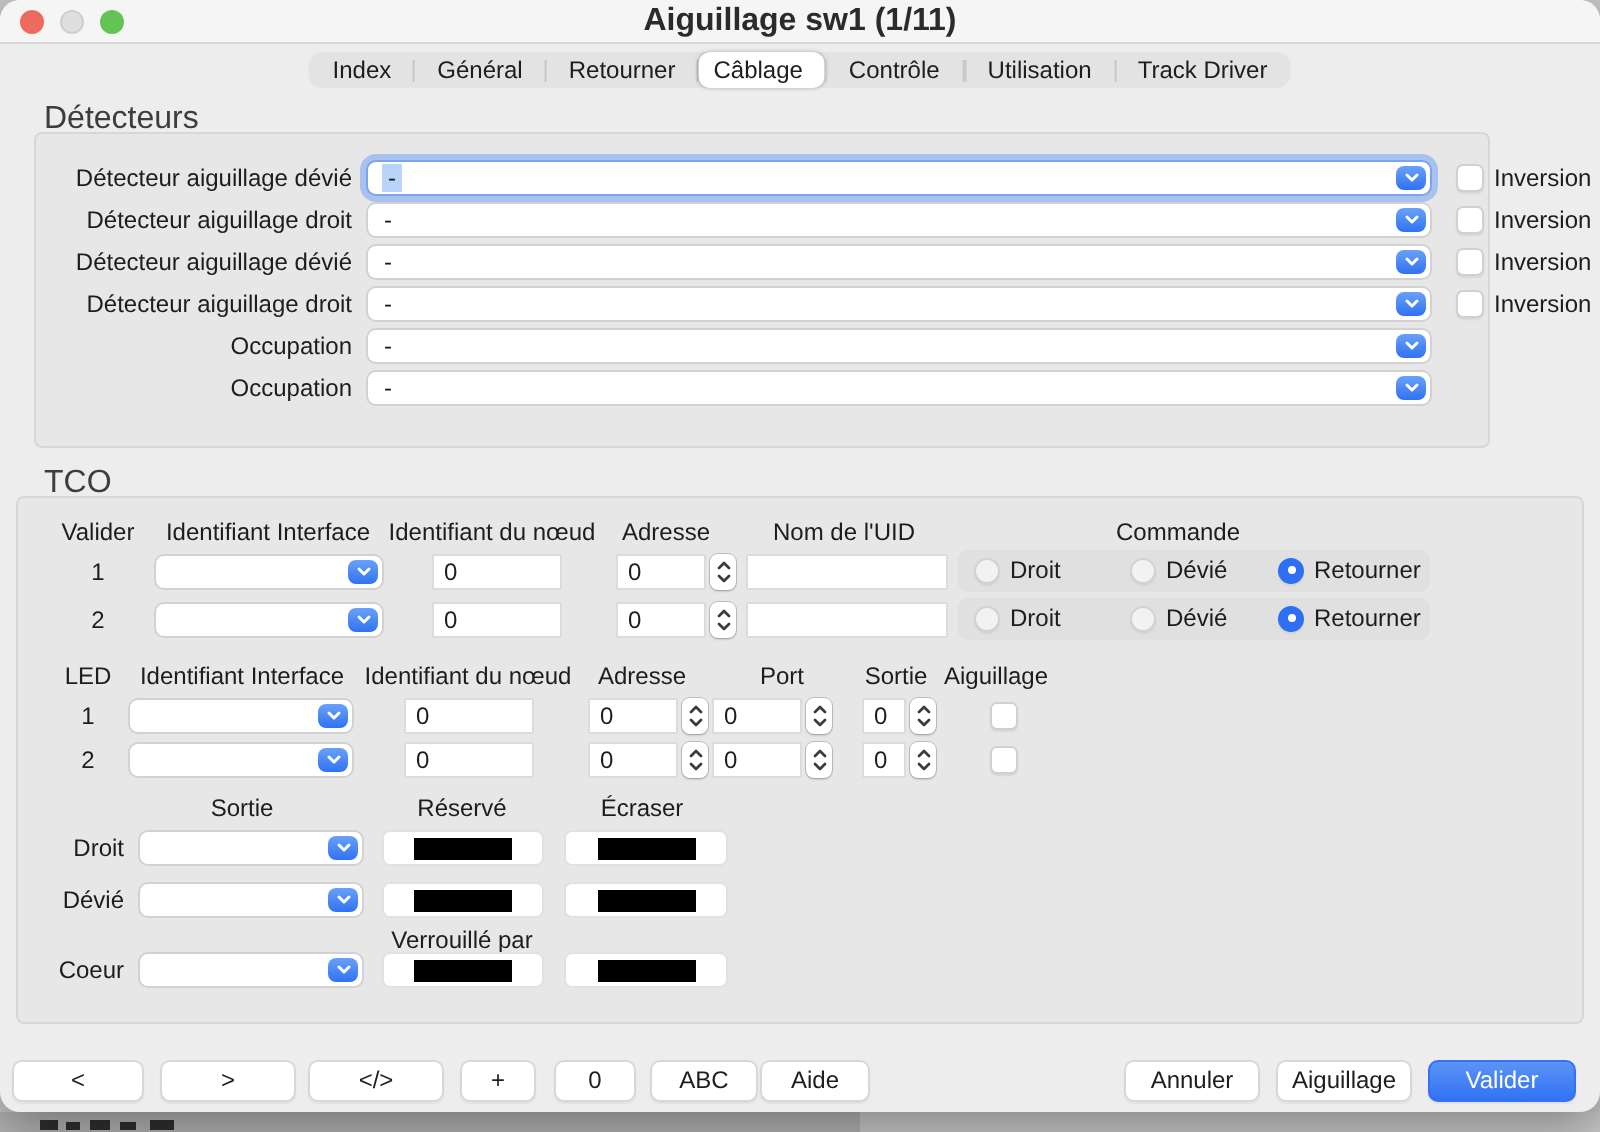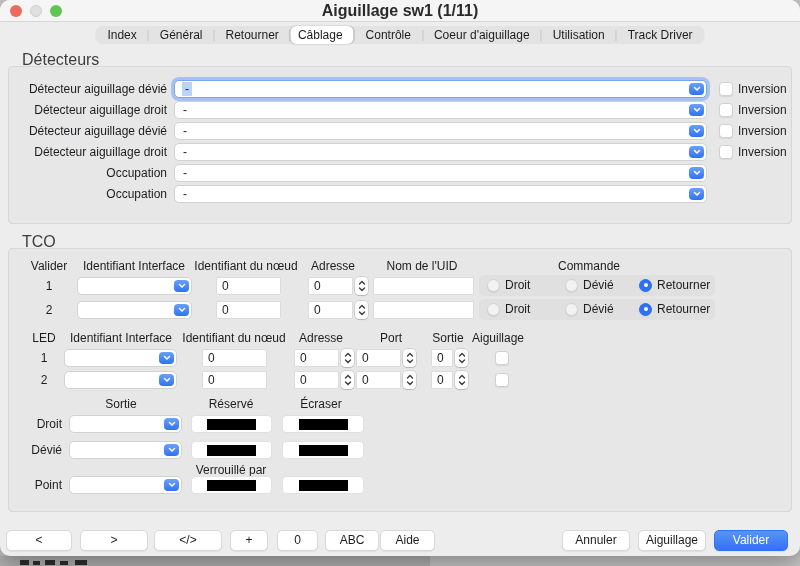--- a/index.html
+++ b/index.html
@@ -153,29 +153,28 @@
     <div class="tab">Index</div>
     <div class="tab-sep"></div>
     <div class="tab">Général</div>
     <div class="tab-sep"></div>
     <div class="tab">Retourner</div>
     <div class="tab-sep"></div>
     <div class="tab active">Câblage</div>
     <div class="tab-sep"></div>
     <div class="tab">Contrôle</div>
     <div class="tab-sep"></div>
-    <div class="tab">Coeur d'aiguillage</div>
     <div class="tab-sep"></div>
     <div class="tab">Utilisation</div>
     <div class="tab-sep"></div>
     <div class="tab">Track Driver</div>
   </div>
 
   <div class="group-label" style="left:22px;top:51px;">Détecteurs</div>
-  <div class="groupbox" style="left:8px;top:66px;width:784px;height:158px;">
+  <div class="groupbox" style="left:17px;top:66px;width:728px;height:158px;">
 
     <div class="row" style="left:0;top:13px;width:100%;">
       <span class="lbl r-align" style="left:0;width:158px;">Détecteur aiguillage dévié</span>
       <div class="combo focused" style="left:165px;width:533px;">
         <span class="combo-val">-</span>
         <span class="combo-cap">
           <svg viewBox="0 0 10 10" width="10" height="10">
               <path d="M2.5 3.5 L5 6 L7.5 3.5" fill="none" stroke="#fff" stroke-width="1.5" stroke-linecap="round" stroke-linejoin="round"></path>
             </svg>
         </span>
@@ -446,21 +445,21 @@
           <span class="black-bar"></span>
         </div>
       <div class="bar-field" style="left:273px;width:82px;">
           <span class="black-bar"></span>
         </div>
     </div>
 
     <span class="hdr" style="left:222px;top:214px;">Verrouillé par</span>
 
     <div class="row" style="left:0;top:227px;width:100%;">
-      <span class="lbl r-align" style="left:0;width:53px;">Point</span>
+      <span class="lbl r-align" style="left:0;width:53px;">Coeur</span>
       <div class="combo" style="left:60px;width:113px;">
         <span class="combo-val"></span>
         <span class="combo-cap">
           <svg viewBox="0 0 10 10" width="10" height="10">
               <path d="M2.5 3.5 L5 6 L7.5 3.5" fill="none" stroke="#fff" stroke-width="1.5" stroke-linecap="round" stroke-linejoin="round"></path>
             </svg>
         </span>
       </div>
       <div class="bar-field" style="left:182px;width:81px;">
           <span class="black-bar"></span>

